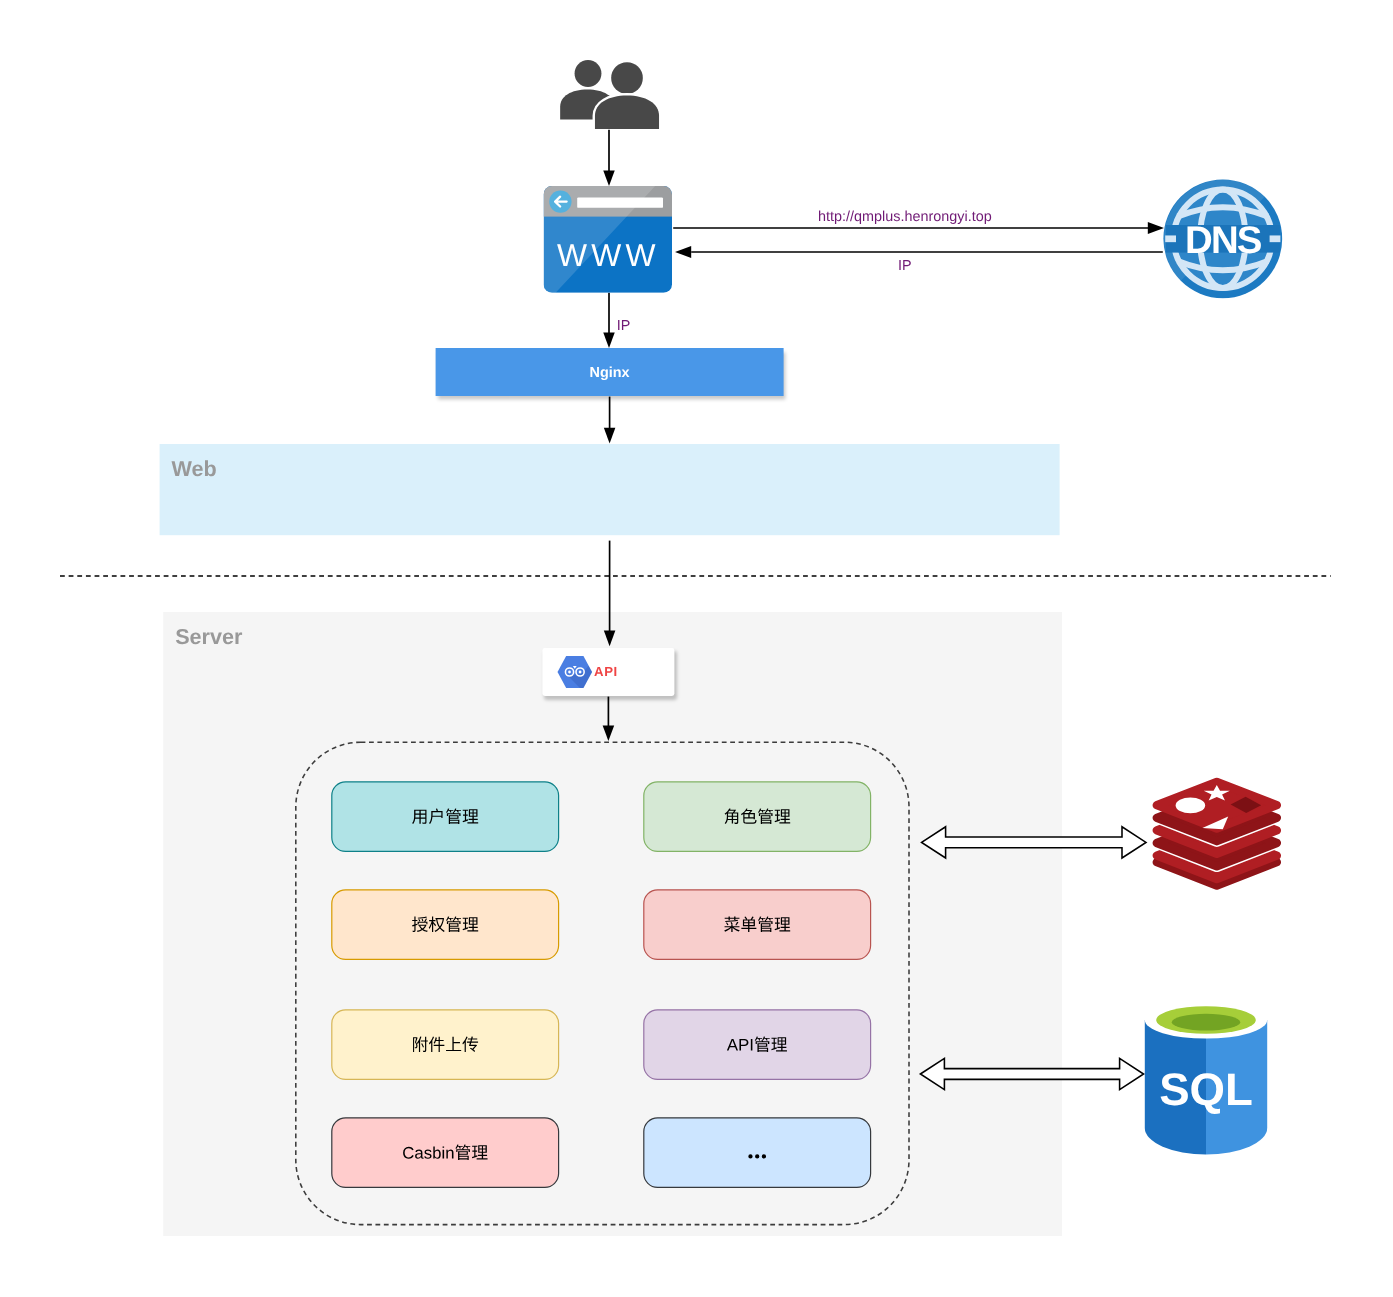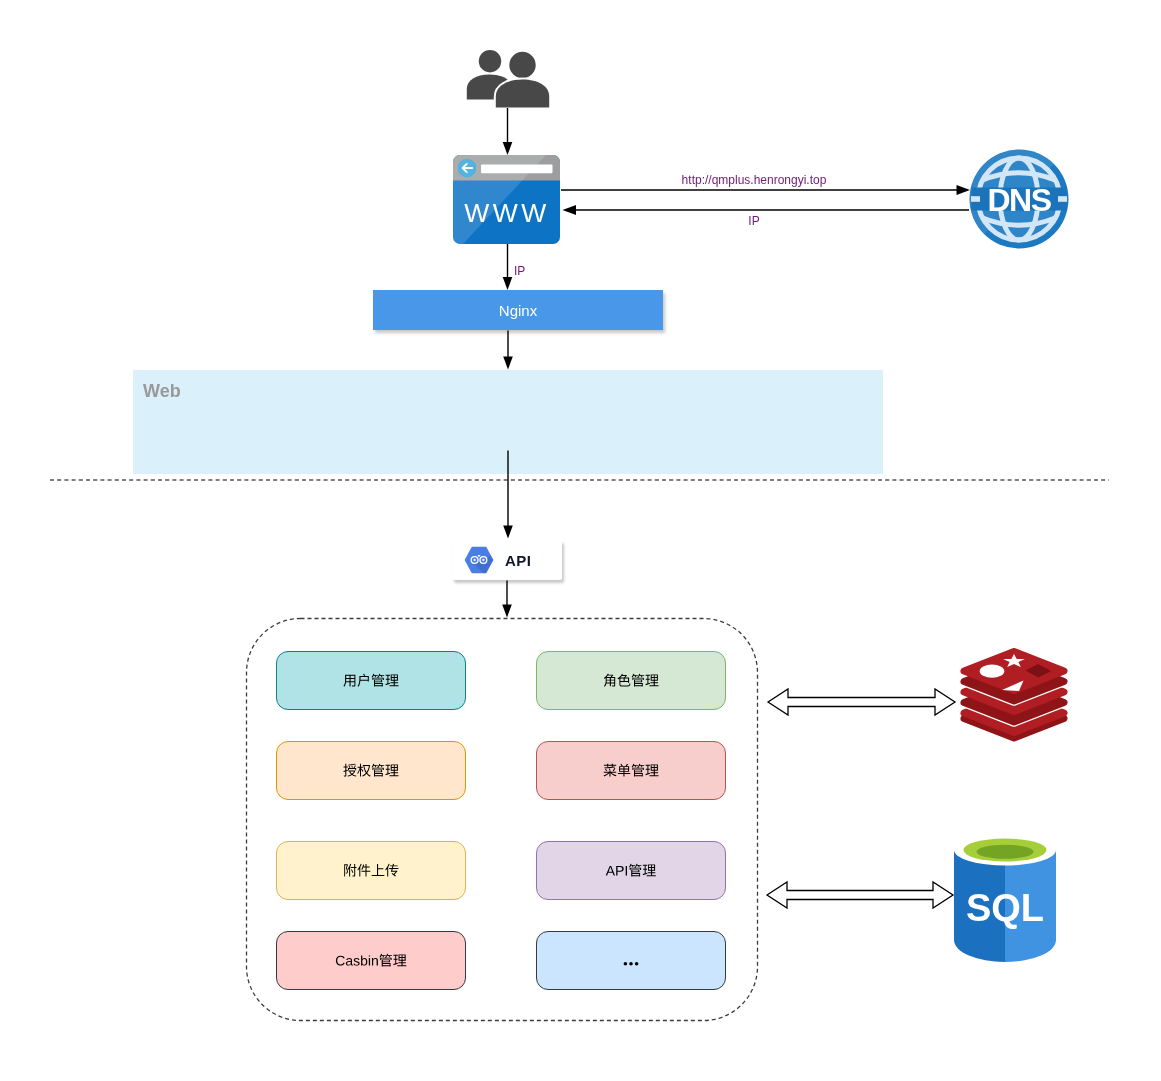--- a/index.html
+++ b/index.html
@@ -1,46 +1,49 @@
 <!DOCTYPE html>
 <html><head>
 <meta charset="utf-8">
 <style>
   html,body { margin:0; padding:0; background:#ffffff; }
   .canvas { position:relative; width:1161px; height:1081px; background:#ffffff; overflow:hidden;
             font-family:"Liberation Sans","DejaVu Sans",sans-serif; }
   .canvas svg { display:block; }
   .abs { position:absolute; }
   .layer { position:absolute; }
-  .layer-web { left:133px; top:370px; width:750px; height:104px; background:#daf0fb;text-decoration:underline; }
+  .layer-web { left:133px; top:370px; width:750px; height:76px; background:#daf0fb;text-decoration:underline; }
   .layer-server { left:136px; top:510px; width:749px; height:520px; background:#f5f5f5; }
   .layer-label { position:absolute; left:10px; top:11px; font-size:18px; font-weight:bold; color:#999999; }
   .overlay { position:absolute; left:0; top:0; pointer-events:none; }
   .node-nginx { position:absolute; left:363px; top:290px; width:290px; height:40px; background:#4997e8;
                box-shadow:2px 3px 3px rgba(0,0,0,0.22); display:flex; align-items:center; justify-content:center;
-               color:#ffffff; font-size:15px; font-weight:normal;margin-left:10px; }
+               color:#ffffff; font-size:12px; font-weight:bold; }
   .node-api { position:absolute; left:452px; top:540px; width:110px; height:40px; background:#ffffff;
              box-shadow:2px 3px 3px rgba(0,0,0,0.22); display:flex; align-items:center; border-radius:2px; }
   .node-api .hex { margin-left:12px; }
-  .node-api .api-txt { margin-left:11px; font-size:15px; font-weight:bold; color:#0f172a; letter-spacing:0.5px; }
+  .node-api .api-txt { margin-left:1px; font-size:11px; font-weight:bold; color:#ef4444; letter-spacing:0.5px; }
   .edge-lbl { position:absolute; font-size:12px; color:#701a75; white-space:nowrap; }
   .lbl-http { left:754px; top:180px; transform:translate(-50%,-50%); }
   .lbl-ip-dns { left:754px; top:221px; transform:translate(-50%,-50%); }
   .lbl-ip-nginx { left:514px; top:271px; transform:translateY(-50%); }
   .mod { position:absolute; width:190px; height:59px; border:1.3px solid; border-radius:12px;
          box-sizing:border-box; display:flex; align-items:center; justify-content:center; }
   .vh { position:absolute; width:1px; height:1px; overflow:hidden; clip-path:inset(50%); white-space:nowrap; }
 </style>
 </head>
 <body>
 
 <div class="canvas">
 
   <div class="layer layer-web">
     <span class="layer-label">Web</span>
+  </div>
+  <div class="layer layer-server">
+    <span class="layer-label">Server</span>
   </div>
 
   <svg class="overlay" width="1161" height="1081" viewBox="0 0 1161 1081">
     <g stroke="#000000" stroke-width="1.4" fill="#000000">
       <g>
         <line x1="507.5" y1="108" x2="507.5" y2="142.5"></line>
         <polygon points="502.7,142.0 512.3,142.0 507.5,155.0" stroke="none"></polygon>
       </g>
       <g>
         <line x1="561" y1="190" x2="957" y2="190"></line>

